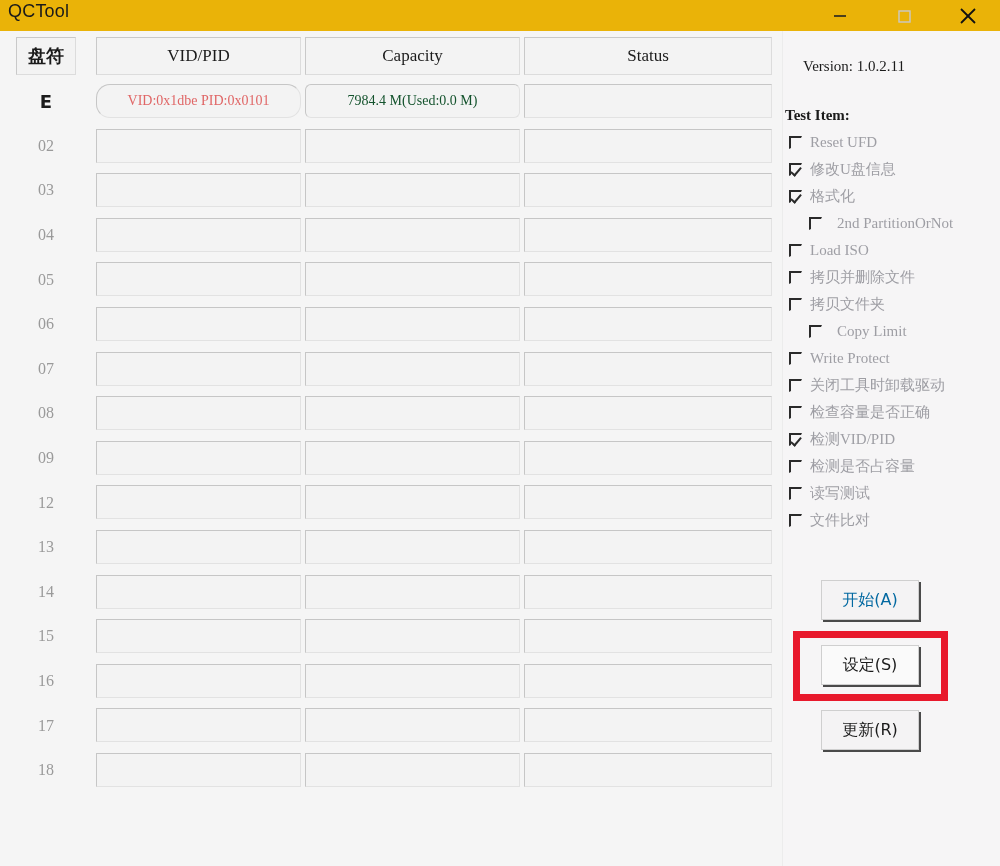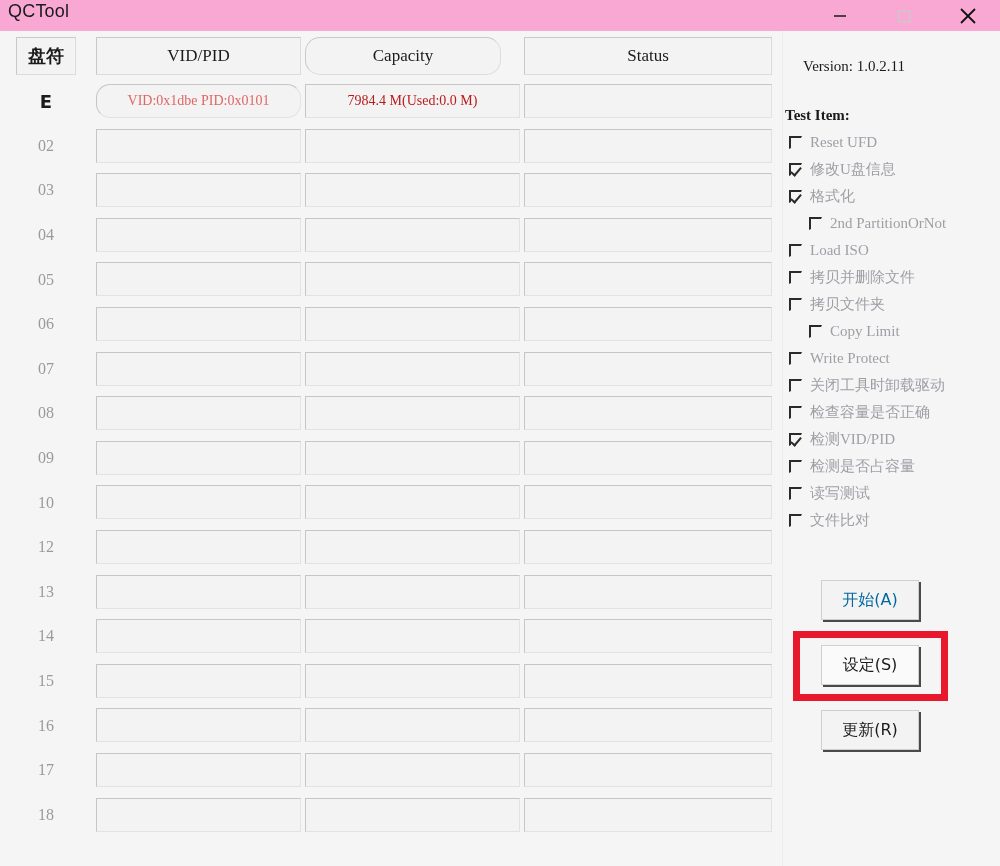--- a/index.html
+++ b/index.html
@@ -13,21 +13,21 @@
     font-family: "Liberation Serif", "DejaVu Serif", serif;
     overflow: hidden;
     position: relative;
   }
 
   
   .titlebar {
     position: absolute;
     left: 0; top: 0;
     width: 1000px; height: 31px;
-    background: #f9a8d4;
+    background: #eab308;
     border-bottom: 3px solid #eab308;
   }
   .title-text {
     position: absolute;
     left: 8px; top: 1px;
     font-size: 18px;
     color: #1a1a1a;
     font-family: "Liberation Sans", sans-serif;
     letter-spacing: .2px;
   }
@@ -77,21 +77,21 @@
     justify-content: center;
     font-size: 15px;
     color: #1b1b1b;
   }
   .hdr-drive {
     left: 16px; top: 0; width: 60px; height: 38px;
     font-size: 18px; font-weight: bold;
     font-family: "DejaVu Sans", sans-serif;
   }
   .hdr-vid   { left: 96px;  top: 0; width: 205px; height: 38px; font-size: 17px; }
-  .hdr-cap   { left: 305px; top: 0; width: 196px; height: 38px; font-size: 17px; border-radius: 15px; }
+  .hdr-cap   { left: 305px; top: 0; width: 215px; height: 38px; font-size: 17px; }
   .hdr-stat  { left: 524px; top: 0; width: 248px; height: 38px; font-size: 17px; }
 
   .rows {
     position: absolute;
     left: 0; top: 48px;
     width: 782px;
   }
   .row {
     position: relative;
     height: 44.6px;
@@ -123,21 +123,21 @@
     box-sizing: border-box;
     display: flex; align-items: center; justify-content: center;
     font-size: 14px;
     white-space: nowrap;
   }
   .c-vid  { left: 96px;  width: 205px; }
   .c-cap  { left: 305px; width: 215px; }
   .c-stat { left: 524px; width: 248px; }
 
   .txt-red   { color: #e06666; border-radius: 14px; }
-  .txt-green { color: #b91c1c; }
+  .txt-green { color: #14532d; border-radius: 6px; }
 
   
   .right-panel {
     position: absolute;
     left: 782px; top: 0;
     width: 218px; height: 835px;
     background: #f6f5f6;
     border-left: 1px solid #ececec;
   }
   .version {
@@ -159,21 +159,21 @@
     width: 218px;
   }
   .item {
     position: relative;
     height: 27px;
     display: flex;
     align-items: center;
     padding-left: 6px;
     box-sizing: border-box;
   }
-  .item.indent { padding-left: 26px; }
+  .item.indent { padding-left: 26px; gap: 7px; }
   .chk {
     width: 13px; height: 13px;
     box-sizing: border-box;
     border-left: 2px solid #2a2a2a;
     border-top: 2px solid #2a2a2a;
     border-right: 1px solid transparent;
     border-bottom: 1px solid transparent;
     position: relative;
     flex: 0 0 auto;
     margin-right: 8px;
@@ -305,26 +305,20 @@
           <div class="cell c-cap"></div>
           <div class="cell c-stat"></div>
         </div>
         <div class="row">
           <div class="rowlabel">09</div>
           <div class="cell c-vid"></div>
           <div class="cell c-cap"></div>
           <div class="cell c-stat"></div>
         </div>
         <div class="row">
-          <div class="rowlabel">10</div>
-          <div class="cell c-vid"></div>
-          <div class="cell c-cap"></div>
-          <div class="cell c-stat"></div>
-        </div>
-        <div class="row">
           <div class="rowlabel">12</div>
           <div class="cell c-vid"></div>
           <div class="cell c-cap"></div>
           <div class="cell c-stat"></div>
         </div>
         <div class="row">
           <div class="rowlabel">13</div>
           <div class="cell c-vid"></div>
           <div class="cell c-cap"></div>
           <div class="cell c-stat"></div>

